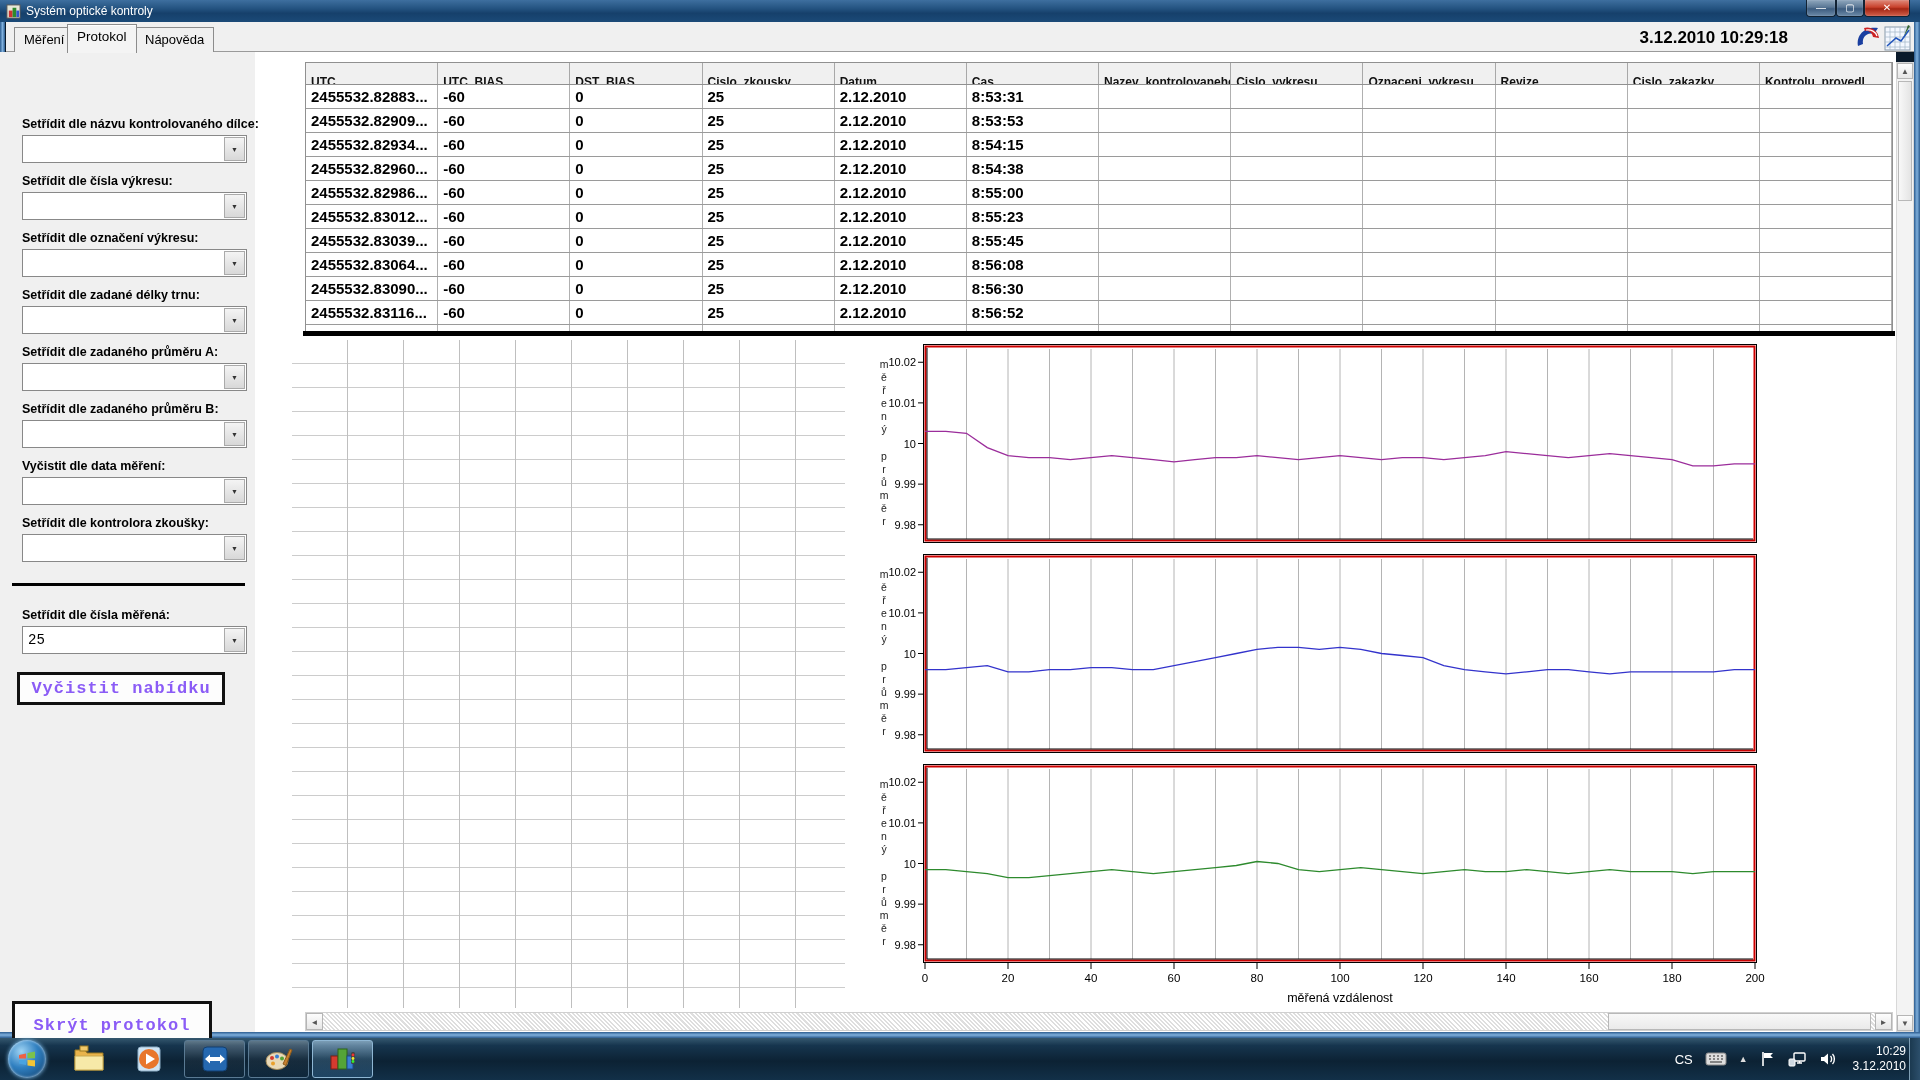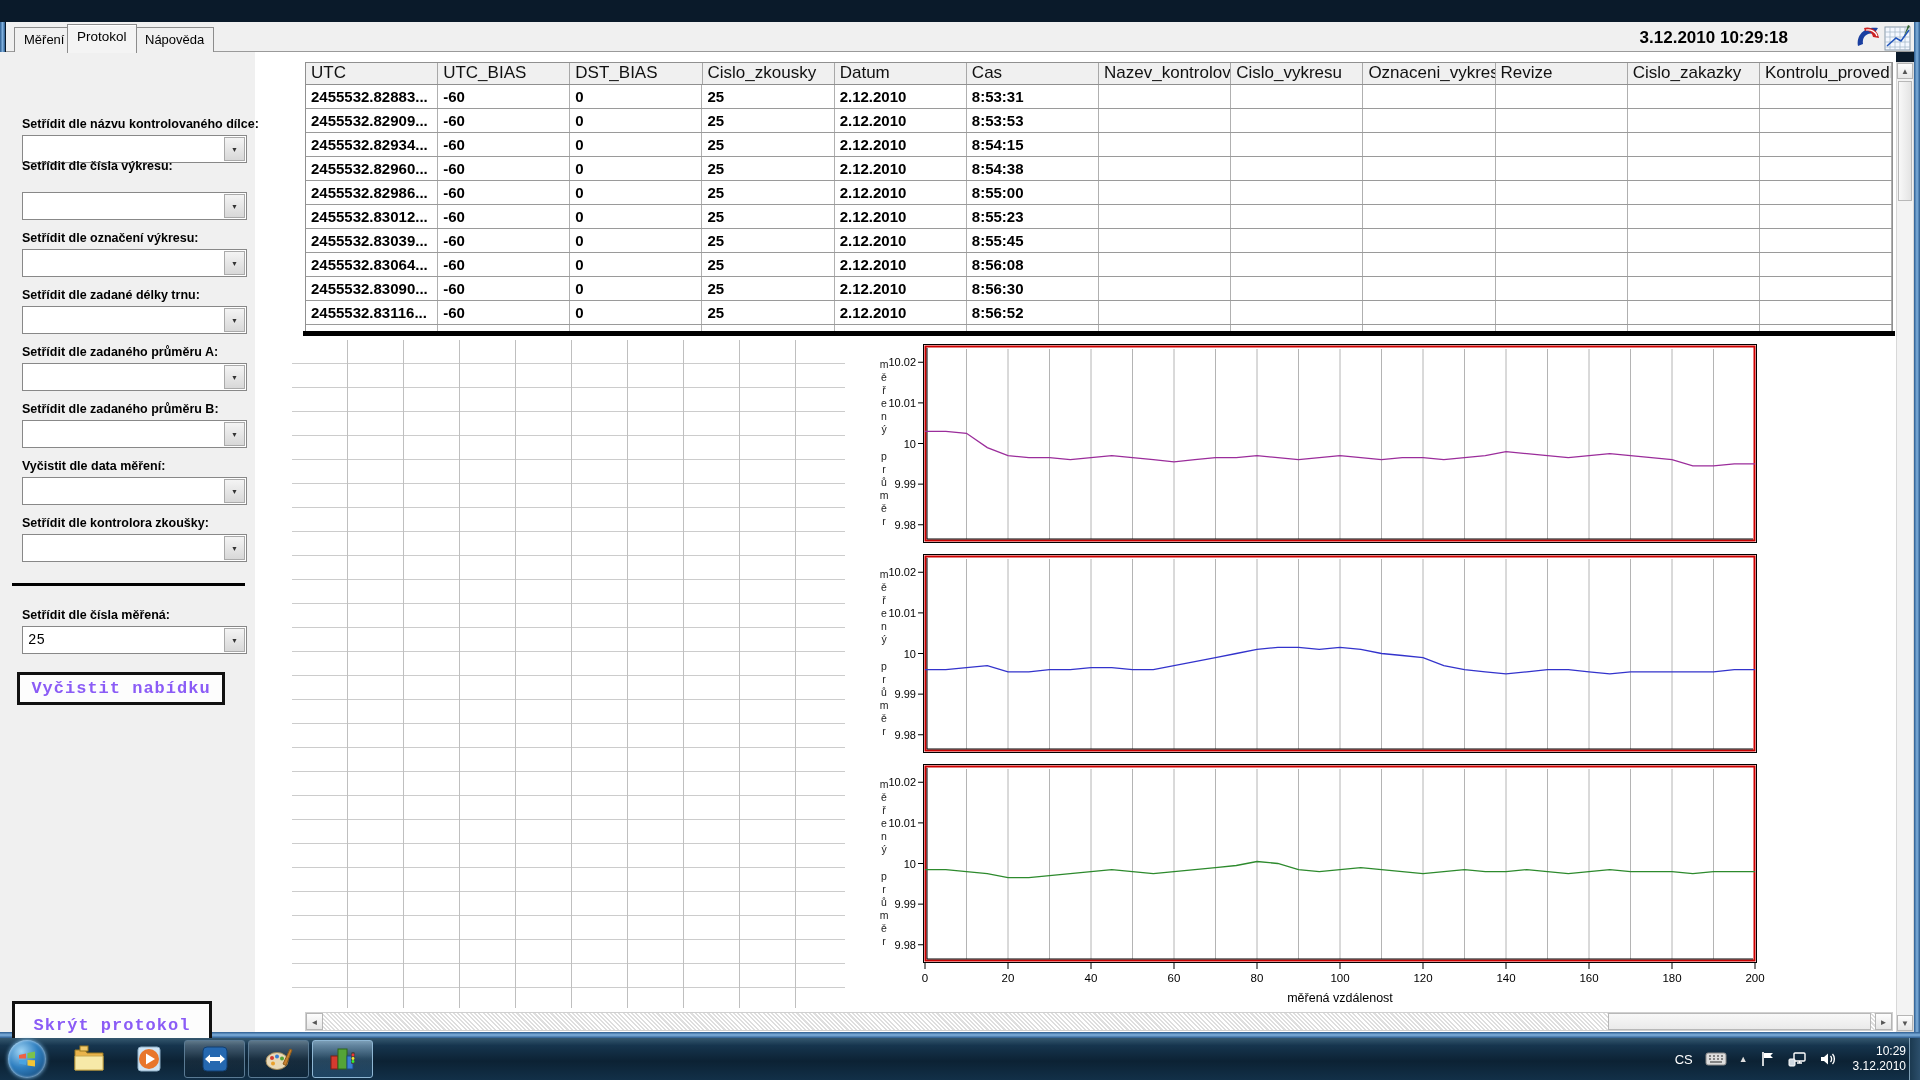--- a/index.html
+++ b/index.html
@@ -45,24 +45,24 @@
   .mono-btn{position:absolute;background:#fdfdfd;border:3px solid #111;
     font-family:"Liberation Mono",monospace;font-weight:bold;font-size:17px;color:#8b5cf6;
     display:flex;align-items:center;justify-content:center;letter-spacing:1px;}
 
   
   #main{left:255px;top:52px;width:1641px;height:980px;background:#fff;}
 
   
   #table{left:305px;top:62px;width:1588px;}
   #thead{display:flex;height:23px;background:#f0f0f0;border:1px solid #909090;}
-  .th{flex:1;font-size:17px;color:#111;padding:0 0 0 5px;border-right:1px solid #a8a8a8;
-      overflow:hidden;white-space:nowrap;}
+  .th{flex:1;font-size:12px;color:#111;padding:12px 0 0 5px;border-right:1px solid #a8a8a8;
+      overflow:hidden;white-space:nowrap;font-weight:bold;}
   #tbody{height:246px;overflow:hidden;border-left:1px solid #909090;border-right:1px solid #909090;background:#fff;}
-  .trow{display:flex;height:24px;border-bottom:1px solid #9a9a9a;justify-content:center;}
+  .trow{display:flex;height:24px;border-bottom:1px solid #9a9a9a;}
   .td{flex:1;font-size:15px;font-weight:bold;color:#000;line-height:23px;padding-left:5px;
       border-right:1px solid #b0b0b0;overflow:hidden;white-space:nowrap;}
   #table-endbar{left:303px;top:331px;width:1592px;height:5px;background:#000;}
 
   
   #empty-grid{left:292px;top:340px;width:553px;height:668px;background:#fff;
     background-image:
       repeating-linear-gradient(to right,transparent 0 55px,#bfbfbf 55px 56px),
       repeating-linear-gradient(to bottom,transparent 0 23px,#cccccc 23px 24px);}
 
@@ -99,20 +99,34 @@
   #tray .up{font-size:9px;color:#ddd;}
   #tray-clock{text-align:right;font-size:12px;line-height:15px;margin-left:4px;}
   #show-desktop{position:absolute;right:0;top:1038px;width:11px;height:42px;
     background:linear-gradient(90deg,#1b3950,#2c4f6b);border-left:1px solid #7f9fb5;}
 </style>
 </head>
 <body>
 
 <div id="stage">
 
+  <div id="titlebar" class="abs">
+    <svg id="title-icon" viewBox="0 0 16 16">
+      <rect x="1" y="1" width="14" height="14" fill="#e8e8d8" stroke="#555"></rect>
+      <rect x="3" y="7" width="4" height="7" fill="#cc3333"></rect>
+      <rect x="7" y="4" width="4" height="10" fill="#2d8a2d"></rect>
+      <rect x="11" y="7" width="3" height="7" fill="#3355cc"></rect>
+    </svg>
+    <span>Systém optické kontroly</span>
+    <div id="win-buttons">
+      <div class="winbtn min">—</div>
+      <div class="winbtn max">▢</div>
+      <div class="winbtn close">✕</div>
+    </div>
+  </div>
 
   <div id="tabstrip" class="abs">
     <div class="tab" style="left:8px;">Měření</div>
     <div class="tab active" style="left:61px;">Protokol</div>
     <div class="tab" style="left:129px;">Nápověda</div>
   </div>
   <div id="header-datetime" class="abs">3.12.2010 10:29:18</div>
   <div id="logos" class="abs">
     <svg width="28" height="28" viewBox="0 0 28 28">
       <path d="M4 22 C2 10 12 2 24 4 L20 10 C12 8 8 14 9 20 Z" fill="#1a3fa0"></path>
@@ -132,21 +146,21 @@
   <div id="bottom-edge" class="abs"></div>
 
   <div id="main" class="abs"></div>
 
   <div id="sidebar" class="abs">
     <div class="flabel" style="top:65px;">Setřídit dle názvu kontrolovaného dílce:</div>
     <div class="combo" style="top:83px;">
         <span class="val"></span>
         <span class="drop">▼</span>
       </div>
-    <div class="flabel" style="top:107px;">Setřídit dle čísla výkresu:</div>
+    <div class="flabel" style="top:122px;">Setřídit dle čísla výkresu:</div>
     <div class="combo" style="top:140px;">
         <span class="val"></span>
         <span class="drop">▼</span>
       </div>
     <div class="flabel" style="top:179px;">Setřídit dle označení výkresu:</div>
     <div class="combo" style="top:197px;">
         <span class="val"></span>
         <span class="drop">▼</span>
       </div>
     <div class="flabel" style="top:236px;">Setřídit dle zadané délky trnu:</div>

